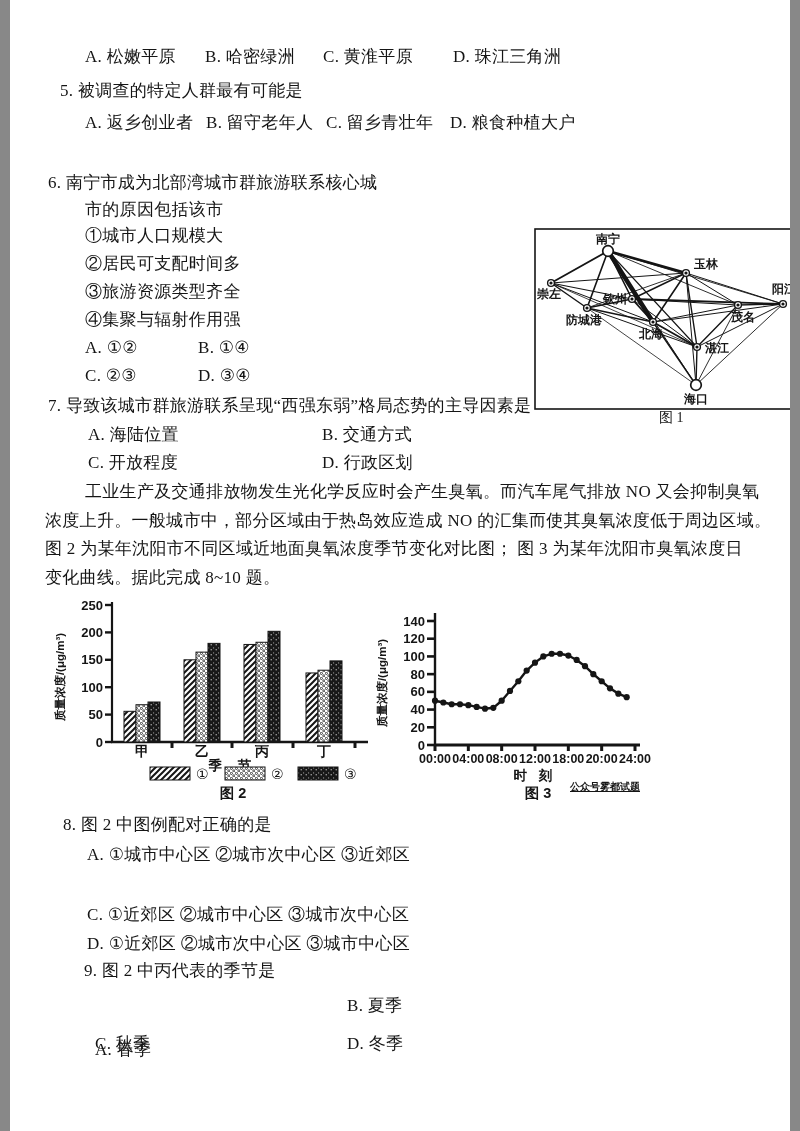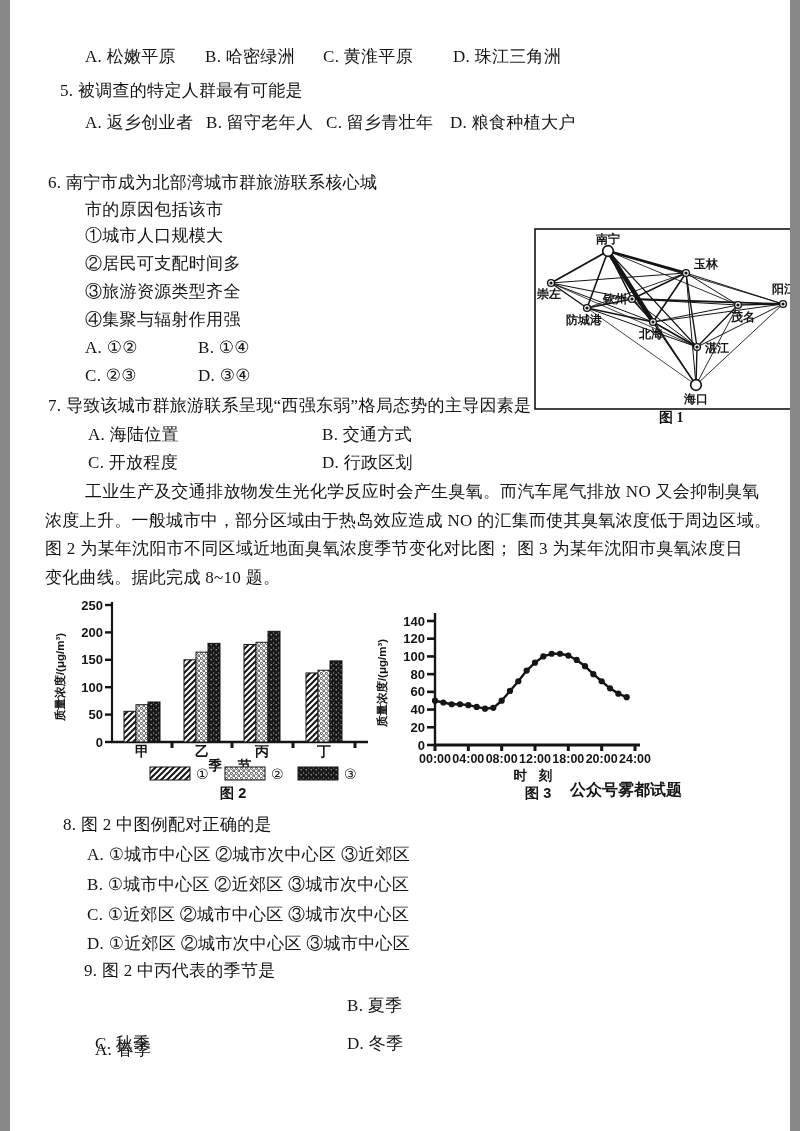--- a/index.html
+++ b/index.html
@@ -2,22 +2,22 @@
 <html><head>
 <meta charset="utf-8">
 <style>
   html,body{margin:0;padding:0;background:#888;}
   .page{
     position:relative;width:780px;height:1131px;background:#ffffff;
     font-family:"Liberation Serif","DejaVu Serif",serif;
     color:#151515;font-size:17px;overflow:hidden;margin:0 auto;
   }
   .line{position:absolute;white-space:pre;line-height:22px;letter-spacing:.3px;}
-  .caption{position:absolute;font-weight:bold;font-size:14px;white-space:pre;}
-  .wm{position:absolute;font-weight:bold;font-size:16px;white-space:pre;}
+  .caption{position:absolute;font-weight:normal;font-size:14px;white-space:pre;}
+  .wm{position:absolute;font-weight:bold;font-size:10px;white-space:pre;text-decoration:underline;}
   svg{position:absolute;overflow:visible;}
   svg text{fill:#151515;font-family:"Liberation Sans","DejaVu Sans",sans-serif;}
 </style>
 </head>
 <body>
 
 <div class="page">
 
   <div class="line" style="left:75px;top:46px">A. 松嫩平原</div>
   <div class="line" style="left:195px;top:46px">B. 哈密绿洲</div>
@@ -247,21 +247,20 @@
       <circle cx="260.6666666666667" cy="100.17142857142858" r="3.1" fill="#151515"></circle>
       <text x="169" y="183" font-size="13.5" text-anchor="middle" font-weight="700" letter-spacing="4">时 刻</text>
       <text x="20" y="86" font-size="11.5" text-anchor="middle" font-weight="700" transform="rotate(-90 20 86)">质量浓度/(μg/m³)</text>
       <text x="172" y="201" font-size="14.5" text-anchor="middle" font-weight="700">图 3</text>
     </svg>
 
   <div class="wm" style="left:560px;top:780px">公众号雾都试题</div>
 
   <div class="line" style="left:53px;top:814px">8. 图 2 中图例配对正确的是</div>
   <div class="line" style="left:77px;top:844px">A. ①城市中心区 ②城市次中心区 ③近郊区</div>
-  <div class="line" style="left:77px;top:874px">B. ①城市中心区 ②近郊区 ③城市次中心区</div>
   <div class="line" style="left:77px;top:904px">C. ①近郊区 ②城市中心区 ③城市次中心区</div>
   <div class="line" style="left:77px;top:933px">D. ①近郊区 ②城市次中心区 ③城市中心区</div>
 
   <div class="line" style="left:74px;top:960px">9. 图 2 中丙代表的季节是</div>
   <div class="line" style="left:85px;top:1039px">A. 春季</div>
   <div class="line" style="left:337px;top:995px">B. 夏季</div>
   <div class="line" style="left:85px;top:1033px">C. 秋季</div>
   <div class="line" style="left:337px;top:1033px">D. 冬季</div>
 
 </div>

